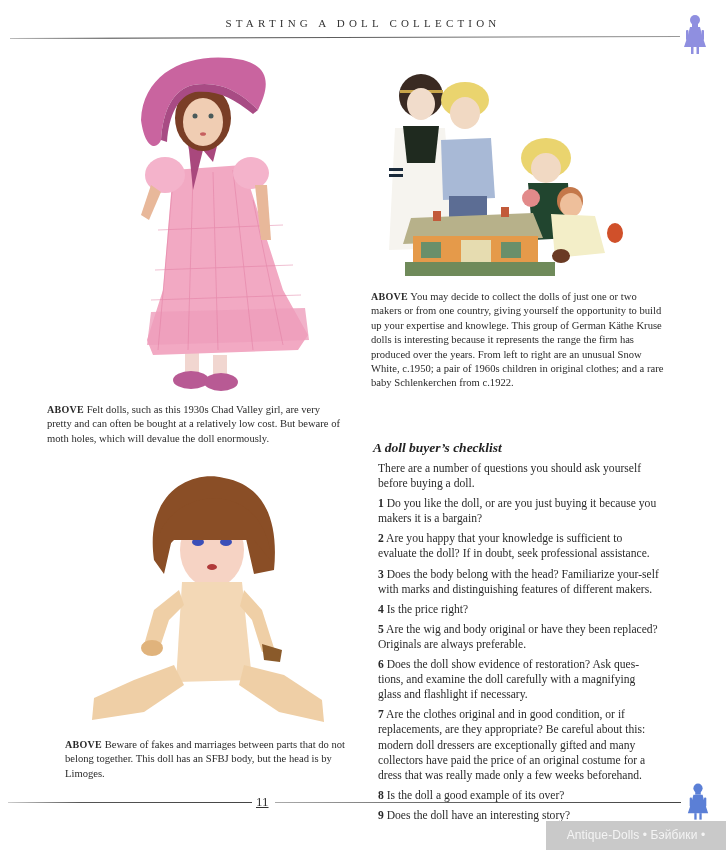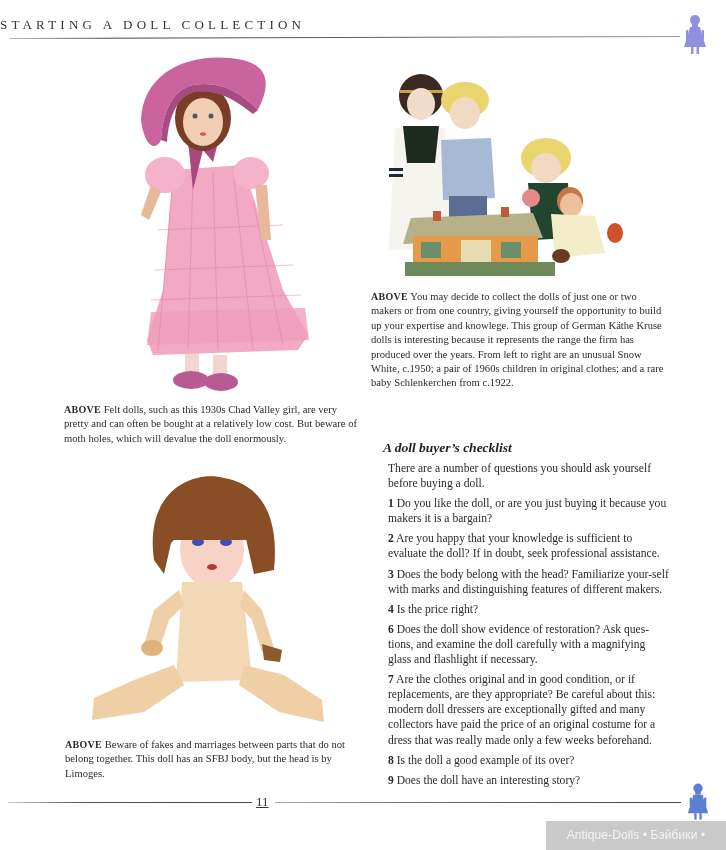--- a/index.html
+++ b/index.html
@@ -3,22 +3,22 @@
 <meta charset="utf-8">
 <style>
   html, body { margin:0; padding:0; }
   body {
     width:726px; height:850px; position:relative; overflow:hidden;
     background:#ffffff;
     font-family:"Liberation Serif","DejaVu Serif",serif;
     color:#2b2b2b;
   }
   .running-head {
-    position:absolute; top:17px; left:0; width:726px; text-align:left;
-    font-size:13px; letter-spacing:4.2px; color:#333;
+    position:absolute; top:17px; left:0; width:726px; text-align:center;
+    font-size:11px; letter-spacing:4.2px; color:#333;
   }
   .rule { position:absolute; height:1px;
     background:linear-gradient(to right,#bbb,#444 15%,#666 60%,#999); }
   .rule.top { top:37px; left:10px; width:670px; transform:rotate(-0.15deg); }
   .rule.bot-left { top:802px; left:8px; width:244px;
     background:linear-gradient(to right,#ccc,#555 30%,#444); }
   .rule.bot-right { top:802px; left:275px; width:406px;
     background:linear-gradient(to right,#aaa,#666 40%,#444); }
   .folio { position:absolute; top:794px; left:256px; font-size:13px; color:#333;text-decoration:underline; }
   .doll-icon { position:absolute; }
@@ -26,21 +26,21 @@
   .doll-icon.bot { left:686px; top:781px; }
 
   .photo { position:absolute; }
   .photo svg { display:block; }
 
   .caption {
     position:absolute; font-size:10.6px; line-height:14.4px; color:#2a2a2a;
   }
   .caption .lead { font-variant:small-caps; font-weight:bold; font-size:10px; letter-spacing:0.3px;text-align:right; }
 
-  .checklist { position:absolute; left:383px; top:440px; width:292px; }
+  .checklist { position:absolute; left:373px; top:440px; width:292px; }
   .checklist h2 {
     margin:0; font-size:13.5px; font-style:italic; font-weight:bold; line-height:16px; color:#222;
   }
   .checklist p { margin:5px; font-size:11.6px; line-height:15.1px; color:#2a2a2a; }
   .checklist .num { font-weight:bold; }
 
   .watermark {
     position:absolute; right:0; bottom:0; width:180px; height:29px;
     background:#c9c9c9; color:#f4f4f4; font-family:"Liberation Sans",sans-serif;
     font-size:12px; line-height:29px; text-align:center; letter-spacing:0.1px;
@@ -97,21 +97,21 @@
     <ellipse cx="70" cy="68" rx="28" ry="33" fill="#7a3e26"></ellipse>
     <ellipse cx="70" cy="72" rx="20" ry="24" fill="#f0cdb3"></ellipse>
     <circle cx="62" cy="66" r="2.5" fill="#4a5a5a"></circle>
     <circle cx="78" cy="66" r="2.5" fill="#4a5a5a"></circle>
     <ellipse cx="70" cy="84" rx="3" ry="1.8" fill="#c65f5f"></ellipse>
 
     <path d="M8 70 C10 20 60 0 110 10 C140 18 135 40 125 60 C110 45 90 30 60 35 C40 40 30 60 28 90 C24 100 12 100 8 70 Z" fill="#c9649f"></path>
     <path d="M28 90 C30 60 40 40 60 35 C90 30 110 45 125 60 L120 64 C100 48 85 40 62 42 C45 46 36 65 34 92 Z" fill="#a84b84"></path>
   </svg>
 </div>
-<div class="caption" style="left:64px;top:403px;width:295px;">
+<div class="caption" style="left:47px;top:403px;width:295px;">
   <span class="lead">ABOVE</span><span> Felt dolls, such as this 1930s Chad Valley girl, are very pretty and can often be bought at a relatively low cost. But beware of moth holes, which will devalue the doll enormously.</span>
 </div>
 
 <div class="photo" style="left:383px;top:68px;">
   <svg width="245" height="215" viewBox="0 0 245 215">
 
     <ellipse cx="38" cy="28" rx="22" ry="22" fill="#3a2a22"></ellipse>
     <rect x="17" y="22" width="43" height="3" fill="#c9a54a"></rect>
     <ellipse cx="38" cy="36" rx="14" ry="16" fill="#f1dccb"></ellipse>
     <path d="M12 60 L62 60 L70 180 L6 182 Z" fill="#f6f4ef"></path>
@@ -175,20 +175,21 @@
   <span class="lead">ABOVE</span><span> Beware of fakes and marriages between parts that do not belong together. This doll has an SFBJ body, but the head is by Limoges.</span>
 </div>
 
 <div class="checklist">
   <h2>A doll buyer’s checklist</h2>
   <p>There are a number of questions you should ask yourself before buying a doll.</p>
   <p><span class="num">1</span><span> Do you like the doll, or are you just buying it because you makers it is a bargain?</span></p>
   <p><span class="num">2</span><span> Are you happy that your knowledge is sufficient to evaluate the doll? If in doubt, seek professional assistance.</span></p>
   <p><span class="num">3</span><span> Does the body belong with the head? Familiarize your-self with marks and distinguishing features of different makers.</span></p>
   <p><span class="num">4</span><span> Is the price right?</span></p>
+  <p><span class="num">5</span><span> Are the wig and body original or have they been replaced? Originals are always preferable.</span></p>
   <p><span class="num">6</span><span> Does the doll show evidence of restoration? Ask ques-tions, and examine the doll carefully with a magnifying glass and flashlight if necessary.</span></p>
   <p><span class="num">7</span><span> Are the clothes original and in good condition, or if replacements, are they appropriate? Be careful about this: modern doll dressers are exceptionally gifted and many collectors have paid the price of an original costume for a dress that was really made only a few weeks beforehand.</span></p>
   <p><span class="num">8</span><span> Is the doll a good example of its over?</span></p>
   <p><span class="num">9</span><span> Does the doll have an interesting story?</span></p>
 </div>
 
 <div class="rule bot-left"></div>
 <div class="folio">11</div>
 <div class="rule bot-right"></div>
 <div class="doll-icon bot">

